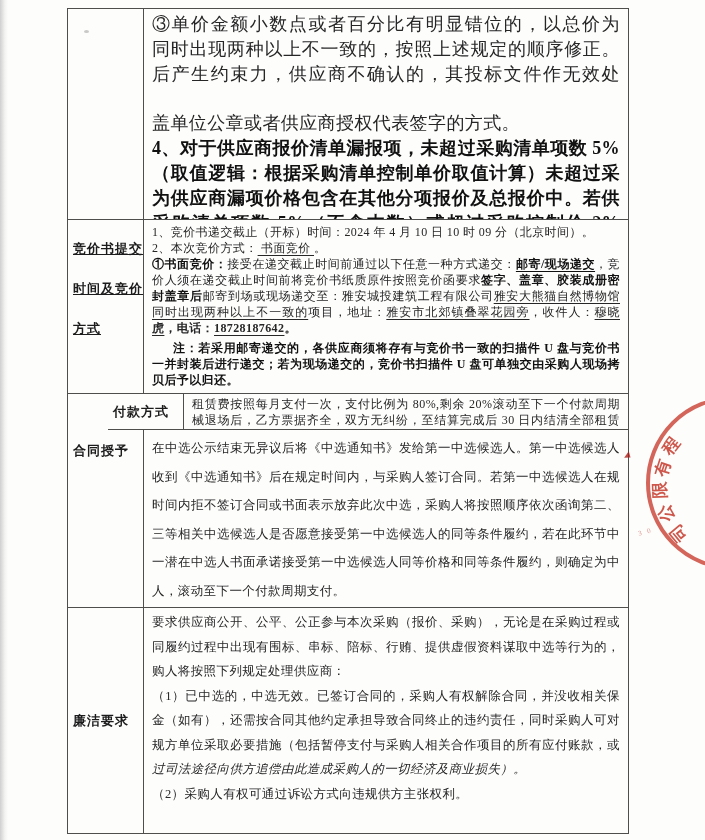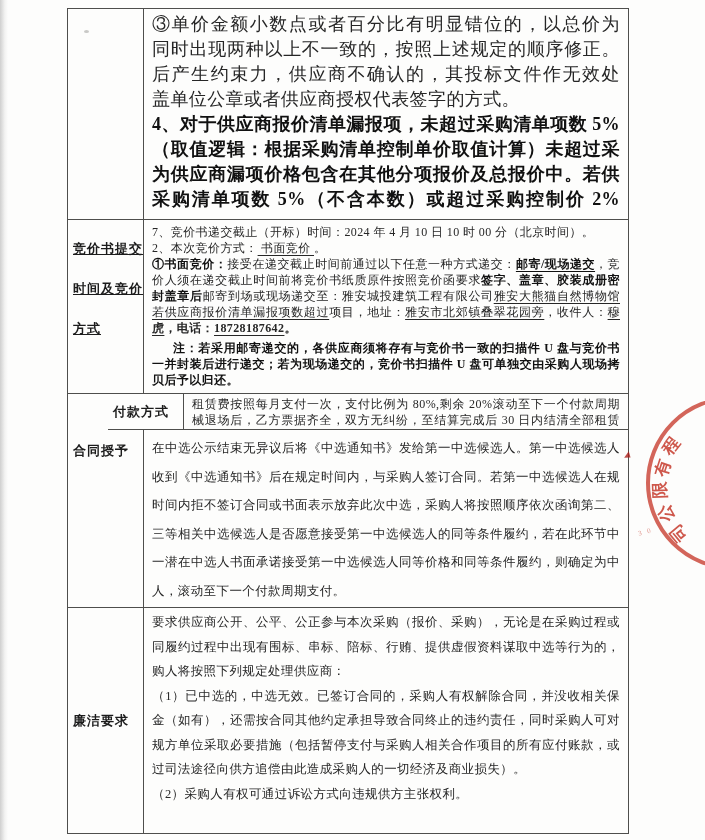--- a/index.html
+++ b/index.html
@@ -59,40 +59,40 @@
   <div class="scan-edge"></div>
   <div class="speck"></div>
 
   <div class="doc-table" id="doc-table">
       <div class="trow" style="height: 211px;">
         <div class="lcell center"></div>
         <div class="ccell" style="padding-top: 3px; font-size: 18px;">
           <div class="ln" style="line-height: 25px; height: 25px;"><span class="">③单价金额小数点或者百分比有明显错位的，以总价为准，修正单价。</span></div>
           <div class="ln j" style="line-height: 25px; height: 25px;"><span class="">同时出现两种以上不一致的，按照上述规定的顺序修正。修正后的报价经供应商确认</span></div>
           <div class="ln j" style="line-height: 25px; height: 25px;"><span class="">后产生约束力，供应商不确认的，其投标文件作无效处理。供应商确认采取书面且加</span></div>
-          <div class="ln" style="line-height: 25px; height: 25px;"><span class="">盖单位公章或者供应商授权代表签字的方式。</span></div>
+          <div class="ln" style="line-height: 25px; height: 25px; margin-top: 24px;"><span class="">盖单位公章或者供应商授权代表签字的方式。</span></div>
           <div class="ln j" style="line-height: 25px; height: 25px;"><span class="b ">4、对于供应商报价清单漏报项，未超过采购清单项数 5%（含本数）且缺项累计金额</span></div>
           <div class="ln j" style="line-height: 25px; height: 25px;"><span class="b ">（取值逻辑：根据采购清单控制单价取值计算）未超过采购控制价 2%的，采购人视</span></div>
           <div class="ln j" style="line-height: 25px; height: 25px;"><span class="b ">为供应商漏项价格包含在其他分项报价及总报价中。若供应商报价清单漏报项数超过</span></div>
           <div class="ln" style="line-height: 25px; height: 25px;"><span class="b ">采购清单项数 5%（不含本数）或超过采购控制价 2%的，其竞价文件无效。</span></div>
         </div>
       </div>
       <div class="trow" style="height: 174px;">
         <div class="lcell spread">
           <div class="lln">竞价书提交</div>
           <div class="lln">时间及竞价</div>
           <div class="lln">方式</div>
         </div>
         <div class="ccell" style="padding-top: 4px; font-size: 12px;">
-          <div class="ln" style="line-height: 16px; height: 16px;"><span class="">7、竞价书递交截止（开标）时间：2024 年 4 月 10 日 10 时 00 分（北京时间）。</span></div>
+          <div class="ln" style="line-height: 16px; height: 16px;"><span class="">1、竞价书递交截止（开标）时间：2024 年 4 月 10 日 10 时 09 分（北京时间）。</span></div>
           <div class="ln" style="line-height: 16px; height: 16px;"><span class="">2、本次竞价方式：</span><span class="u">&nbsp;书面竞价&nbsp;</span><span class="">。</span></div>
           <div class="ln j" style="line-height: 16px; height: 16px;"><span class="b ">①书面竞价：</span><span class="">接受在递交截止时间前通过以下任意一种方式递交：</span><span class="b u">邮寄/现场递交</span><span class="">，竞</span></div>
           <div class="ln j" style="line-height: 16px; height: 16px;"><span class="">价人须在递交截止时间前将竞价书纸质原件按照竞价函要求</span><span class="b ">签字、盖章、胶装成册密</span></div>
           <div class="ln j" style="line-height: 16px; height: 16px;"><span class="b ">封盖章后</span><span class="">邮寄到场或现场递交至：雅安城投建筑工程有限公司</span><span class="u">雅安大熊猫自然博物馆</span></div>
-          <div class="ln j" style="line-height: 16px; height: 16px;"><span class="u">若供应商报价清单漏报项数超过</span><span class="">项目，地址：</span><span class="u">雅安市北郊镇叠翠花园旁</span><span class="">，收件人：</span><span class="u">穆晓</span></div>
+          <div class="ln j" style="line-height: 16px; height: 16px;"><span class="u">同时出现两种以上不一致的</span><span class="">项目，地址：</span><span class="u">雅安市北郊镇叠翠花园旁</span><span class="">，收件人：</span><span class="u">穆晓</span></div>
           <div class="ln" style="line-height: 16px; height: 16px; font-weight: bold;"><span class="u">虎</span><span class="">，电话：</span><span class="u">18728187642</span><span class="">。</span></div>
           <div class="ln j ind" style="line-height: 16px; height: 16px; margin-top: 4px;"><span class="b ">注：若采用邮寄递交的，各供应商须将存有与竞价书一致的扫描件 U 盘与竞价书</span></div>
           <div class="ln j" style="line-height: 16px; height: 16px;"><span class="b ">一并封装后进行递交；若为现场递交的，竞价书扫描件 U 盘可单独交由采购人现场拷</span></div>
           <div class="ln" style="line-height: 16px; height: 16px;"><span class="b ">贝后予以归还。</span></div>
         </div>
       </div>
       <div class="trow" style="height: 36px; margin-left: 40px;">
         <div class="lcell center">
           <div class="lln">付款方式</div>
         </div>
@@ -118,21 +118,21 @@
         <div class="lcell center">
           <div class="lln">廉洁要求</div>
         </div>
         <div class="ccell" style="padding-top: 2px; font-size: 12.5px;">
           <div class="ln j" style="line-height: 24.5px; height: 24.5px;"><span class="">要求供应商公开、公平、公正参与本次采购（报价、采购），无论是在采购过程或合</span></div>
           <div class="ln j" style="line-height: 24.5px; height: 24.5px;"><span class="">同履约过程中出现有围标、串标、陪标、行贿、提供虚假资料谋取中选等行为的，采</span></div>
           <div class="ln" style="line-height: 24.5px; height: 24.5px;"><span class="">购人将按照下列规定处理供应商：</span></div>
           <div class="ln j" style="line-height: 24.5px; height: 24.5px;"><span class="">（1）已中选的，中选无效。已签订合同的，采购人有权解除合同，并没收相关保证</span></div>
           <div class="ln j" style="line-height: 24.5px; height: 24.5px;"><span class="">金（如有），还需按合同其他约定承担导致合同终止的违约责任，同时采购人可对违</span></div>
           <div class="ln j" style="line-height: 24.5px; height: 24.5px;"><span class="">规方单位采取必要措施（包括暂停支付与采购人相关合作项目的所有应付账款，或通</span></div>
-          <div class="ln" style="line-height: 24.5px; height: 24.5px;"><span class="">过司法途径向供方追偿由此造成采购人的一切经济及商业损失）。</span></div>
+          <div class="ln" style="line-height: 24.5px; height: 24.5px; font-style: italic;"><span class="">过司法途径向供方追偿由此造成采购人的一切经济及商业损失）。</span></div>
           <div class="ln" style="line-height: 24.5px; height: 24.5px;"><span class="">（2）采购人有权可通过诉讼方式向违规供方主张权利。</span></div>
         </div>
       </div>
     </div>
 
   <svg class="stamp-arc" width="90" height="200" viewBox="0 0 90 200">
     <circle cx="118" cy="93" r="85" fill="none" stroke="rgba(198,58,44,.78)" stroke-width="4"></circle>
   </svg>
   <div id="stamp-chars">
       <span class="stamp-char" style="left: 671px; top: 446px; transform: translate(-50%, -50%) rotate(-52deg);">程</span>

